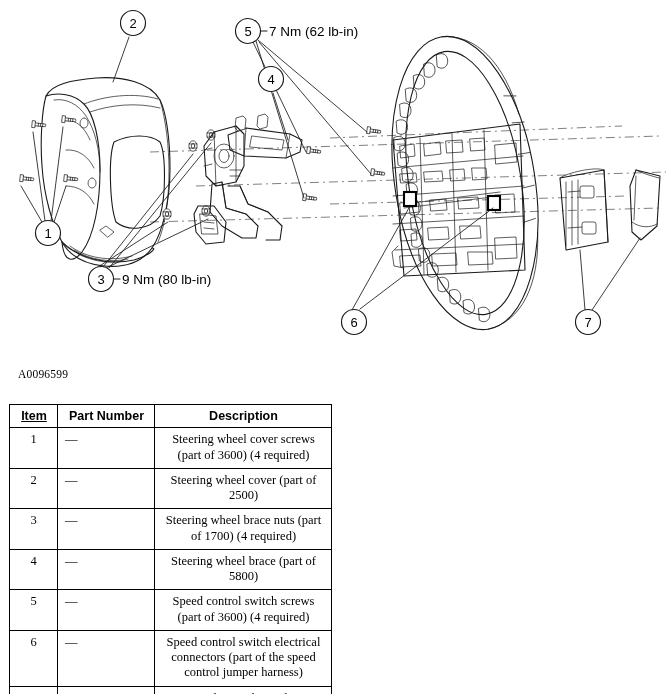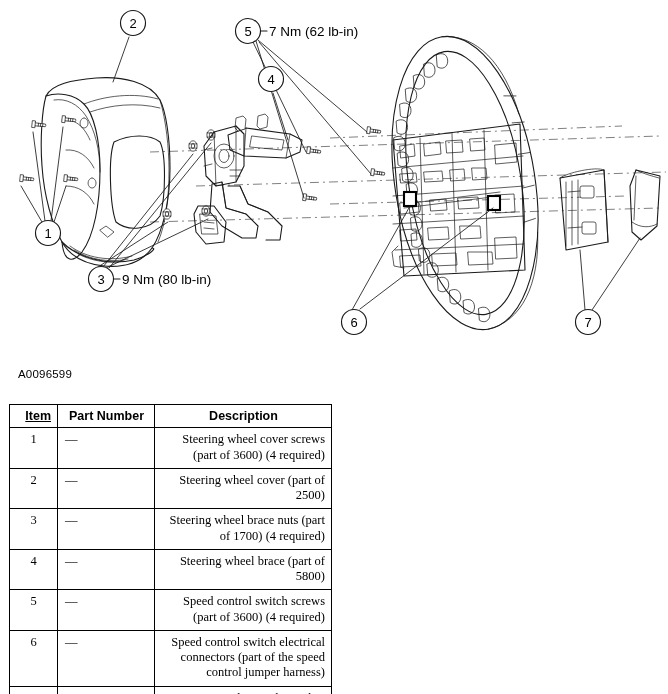--- a/index.html
+++ b/index.html
@@ -22,21 +22,21 @@
     top: 0;
     width: 668px;
     height: 360px;
   }
   #figure svg { display: block; }
 
   .drawing-id {
     position: absolute;
     left: 18px;
     top: 368px;
-    font-family: Liberation Sans, sans-serif;
+    font-family: Liberation Serif, serif;
     font-size: 11.5px;
     letter-spacing: 0.2px;
     color: #000;
   }
 
   #parts-table-wrap {
     position: absolute;
     left: 9px;
     top: 404px;
     width: 322px;
@@ -55,21 +55,21 @@
   }
   table.parts thead th {
     font-family: "Liberation Sans", sans-serif;
     font-size: 12.5px;
     font-weight: bold;
     text-align: center;
     padding: 4px 6px 4px 7px;
     line-height: 1.15;
   }
   table.parts thead th.c-item {
-    text-align: right;
+    text-align: center;
     padding-left: 7px;
     text-decoration: underline;
   }
   col.col-item  { width: 48px; }
   col.col-part  { width: 97px; }
   col.col-desc  { width: 177px; }
 
   table.parts tbody td {
     font-family: "Liberation Serif", serif;
     font-size: 12.5px;
@@ -78,21 +78,21 @@
   }
   table.parts tbody td.c-item {
     text-align: center;
     padding-left: 0;
     padding-right: 0;
   }
   table.parts tbody td.c-part {
     text-align: left;
   }
   table.parts tbody td.c-desc {
-    text-align: right;
+    text-align: center;
   }
 </style>
 </head>
 <body>
 
 <div id="figure">
   <svg width="668" height="360" viewBox="0 0 668 360" xmlns="http://www.w3.org/2000/svg">
     <defs>
       <style>
         .ln   { fill:none; stroke:#1a1a1a; stroke-width:1.1; stroke-linecap:round; stroke-linejoin:round; }

